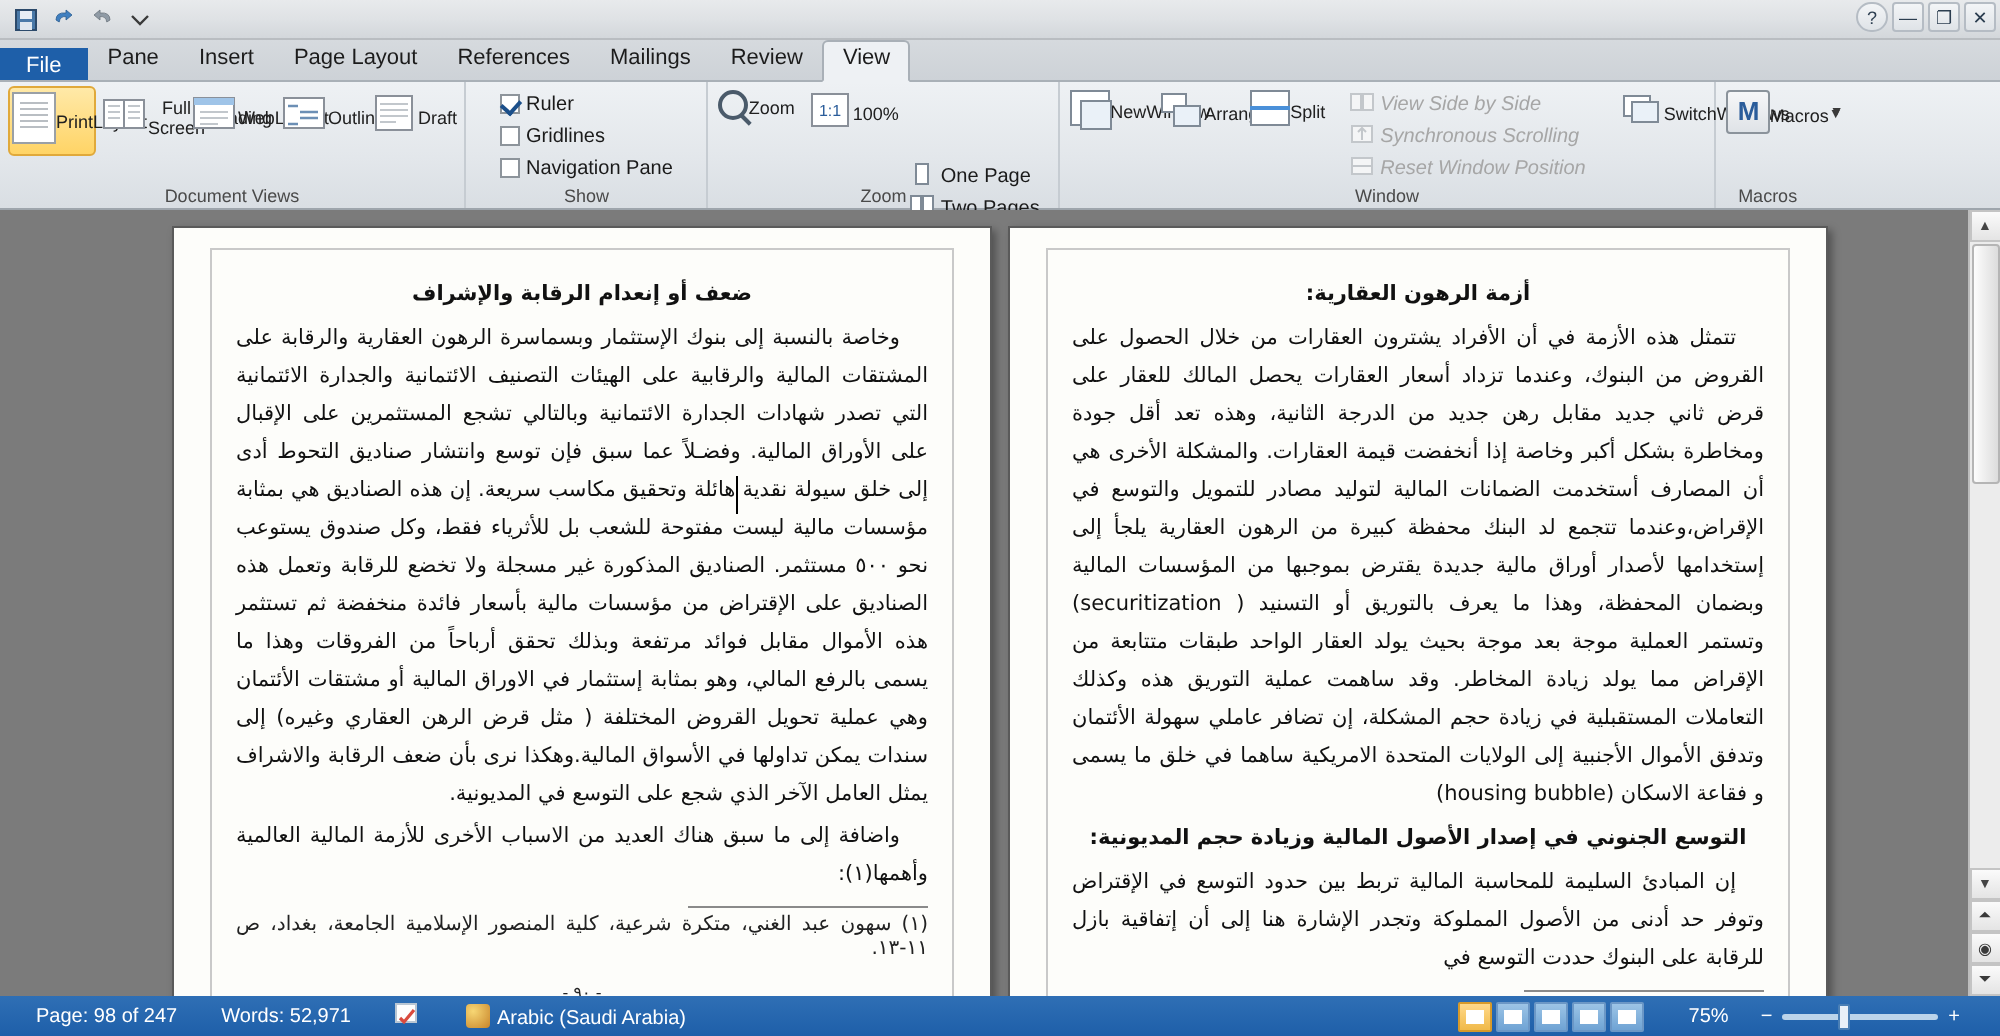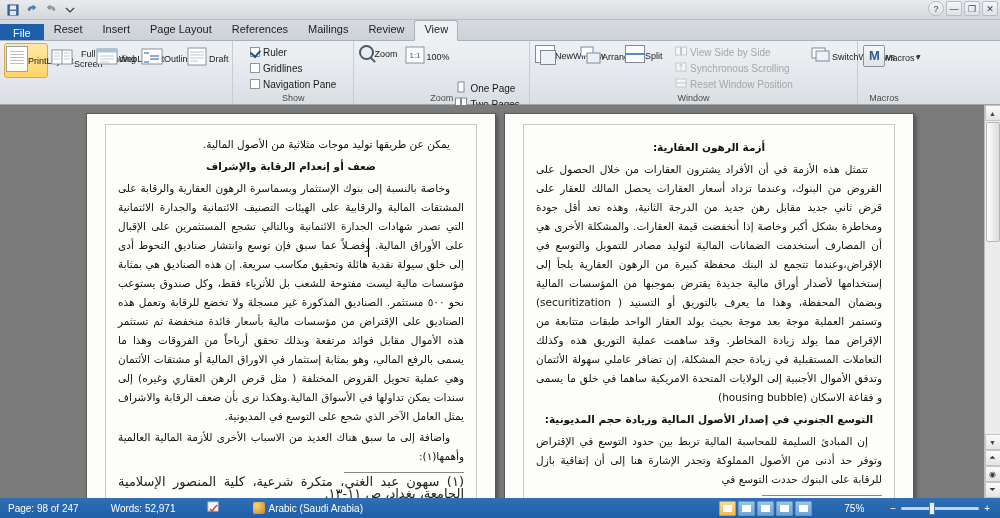--- a/index.html
+++ b/index.html
@@ -239,21 +239,21 @@
     position: absolute;
     width: 1px;
     background: #000;
   }
   .footnote-rule {
     border-top: 1px solid #8a8a8a;
     width: 120px;
     margin: 6px 0 3px auto;
   }
   .fn {
-    font-size: 13px;
+    font-size: 10px;
     line-height: 12px;
     text-align: justify;
     color: #222;
   }
   .pgnum {
     text-align: center;
     font-size: 8px;
     margin-top: 6px;
     color: #222;
   }
@@ -289,22 +289,22 @@
   }
 
   
   .statusbar {
     height: 20px;
     background: linear-gradient(to bottom, #2f6fb5 0%, #1e5fa9 100%);
     display: flex;
     align-items: center;
     color: #fff;
     font-size: 10px;
-    padding: 0 2px;
-    gap: 20px;
+    padding: 0 12px;
+    gap: 10px;
   }
   .sb-item { padding: 0 6px; white-space: nowrap; cursor: default; }
   .sb-spacer { flex: 1; }
   .viewbtns { display: flex; gap: 2px; align-items: center; margin-right: 6px; }
   .vb {
     width: 17px; height: 15px;
     border: 1px solid #6b97c6;
     background: linear-gradient(to bottom,#9cc4e6,#6fa3d4);
     display: inline-block;
     position: relative;
@@ -363,21 +363,21 @@
     <div class="win-controls">
       <span class="wc help">?</span>
       <span class="wc">—</span>
       <span class="wc">❐</span>
       <span class="wc">✕</span>
     </div>
   </div>
 
   <div class="tabstrip">
     <div class="tab file">File</div>
-    <div class="tab">Reset</div>
+    <div class="tab">Pane</div>
     <div class="tab">Insert</div>
     <div class="tab">Page Layout</div>
     <div class="tab">References</div>
     <div class="tab">Mailings</div>
     <div class="tab">Review</div>
     <div class="tab active">View</div>
   </div>
 
   <div class="ribbon">
 
@@ -422,20 +422,21 @@
         <div class="bigbtn">
           <span class="gi">
             <svg width="24" height="24" viewBox="0 0 24 24">
                 <rect x="3" y="3" width="18" height="17" fill="#fff" stroke="#8a9099"></rect>
                 <path d="M5 7h14M5 10h14M5 13h14M5 16h8" stroke="#c2c7cc"></path>
               </svg>
           </span>
           <span>Draft</span>
         </div>
       </div>
+      <div class="group-title">Document Views</div>
     </div>
 
     <div class="group">
       <div class="group-inner" style="padding-left:10px;padding-right:10px;">
         <div class="smallcol">
           <div class="smallrow">
             <span class="chk on"></span>
             <span>Ruler</span>
           </div>
           <div class="smallrow">
@@ -512,21 +513,21 @@
                 <rect x="7" y="8" width="13" height="10" fill="#eaf1f8" stroke="#7f8a96"></rect>
               </svg>
           </span>
           <span>Arrange</span>
           <span>All</span>
         </div>
         <div class="bigbtn">
           <span class="gi"><span class="splitico"></span></span>
           <span>Split</span>
         </div>
-        <div class="smallcol" style="margin-left:3px;">
+        <div class="smallcol" style="margin-left:3px;font-style:italic;">
           <div class="smallrow dim">
             <span class="gi">
               <svg width="12" height="12" viewBox="0 0 12 12">
                   <rect x="0.5" y="2" width="5" height="8" fill="#f4f5f6" stroke="#c3c7cb"></rect>
                   <rect x="6.5" y="2" width="5" height="8" fill="#f4f5f6" stroke="#c3c7cb"></rect>
                 </svg>
             </span>
             <span>View Side by Side</span>
           </div>
           <div class="smallrow dim">
@@ -577,21 +578,20 @@
       </div>
       <div class="group-title">Macros</div>
     </div>
   </div>
 
   <div class="canvas">
     <div class="pages">
 
       <div class="page">
         <div class="page-inner">
-          <p class="para ind">يمكن عن طريقها توليد موجات مثلاثية من الأصول المالية.</p>
           <p class="hdg">ضعف أو إنعدام الرقابة والإشراف</p>
           <p class="para ind" style="position:relative;">وخاصة بالنسبة إلى بنوك الإستثمار وبسماسرة الرهون العقارية والرقابة على المشتقات المالية والرقابية على الهيئات التصنيف الائتمانية والجدارة الائتمانية التي تصدر شهادات الجدارة الائتمانية وبالتالي تشجع المستثمرين على الإقبال على الأوراق المالية. وفضـلاً عما سبق فإن توسع وانتشار صناديق التحوط أدى إلى خلق سيولة نقدية هائلة وتحقيق مكاسب سريعة. إن هذه الصناديق هي بمثابة مؤسسات مالية ليست مفتوحة للشعب بل للأثرياء فقط، وكل صندوق يستوعب نحو ٥٠٠ مستثمر. الصناديق المذكورة غير مسجلة ولا تخضع للرقابة وتعمل هذه الصناديق على الإقتراض من مؤسسات مالية بأسعار فائدة منخفضة ثم تستثمر هذه الأموال مقابل فوائد مرتفعة وبذلك تحقق أرباحاً من الفروقات وهذا ما يسمى بالرفع المالي، وهو بمثابة إستثمار في الاوراق المالية أو مشتقات الأئتمان وهي عملية تحويل القروض المختلفة ( مثل قرض الرهن العقاري وغيره) إلى سندات يمكن تداولها في الأسواق المالية.وهكذا نرى بأن ضعف الرقابة والاشراف يمثل العامل الآخر الذي شجع على التوسع في المديونية.</p>
           <p class="para ind">واضافة إلى ما سبق هناك العديد من الاسباب الأخرى للأزمة المالية العالمية وأهمها(١):</p>
           <div class="footnote-rule"></div>
           <div class="fn">(١) سهون عبد الغني، متكرة شرعية، كلية المنصور الإسلامية الجامعة، بغداد، ص ١١-١٣.</div>
           <div class="pgnum">- ٩٠ -</div>
           <div class="cursor-line" style="left:262px; top:113px; height:19px;"></div>
         </div>
       </div>
 

